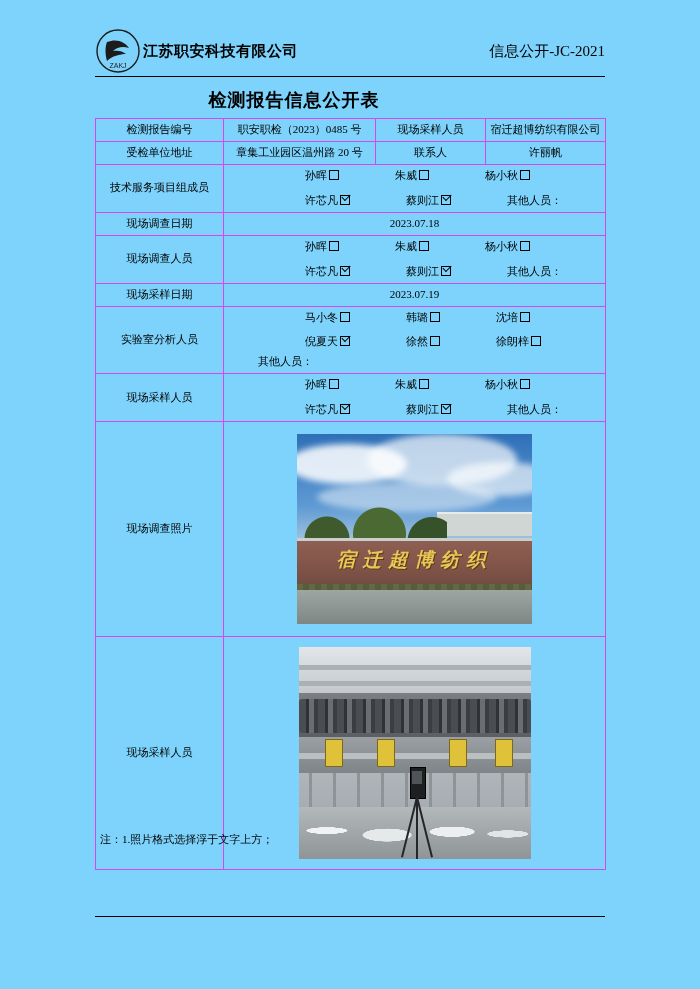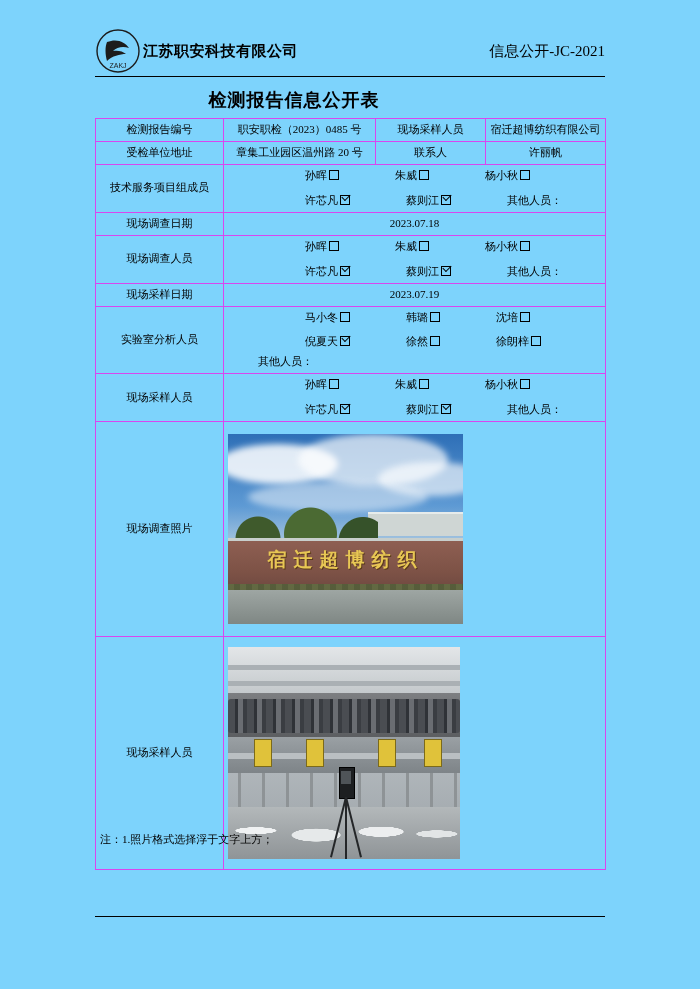--- a/index.html
+++ b/index.html
@@ -123,21 +123,23 @@
     padding-left: 30px;
     padding-top: 4px;
   }
   .photo-cell {
     height: 208px;
     padding: 6px 0;
   }
   .photo-cell.second { height: 226px; }
   .photo-wrap {
     display: flex;
+    justify-content: center;
     align-items: center;
+    font-style: italic;
   }
   
   .photo1 {
     width: 235px;
     height: 190px;
     position: relative;
     overflow: hidden;
     background: linear-gradient(#2e6fb7 0%, #5e9ad4 38%, #9dc0de 55%, #c9d6dd 70%, #b9c3c2 100%);
   }
   .p1-cloud {

